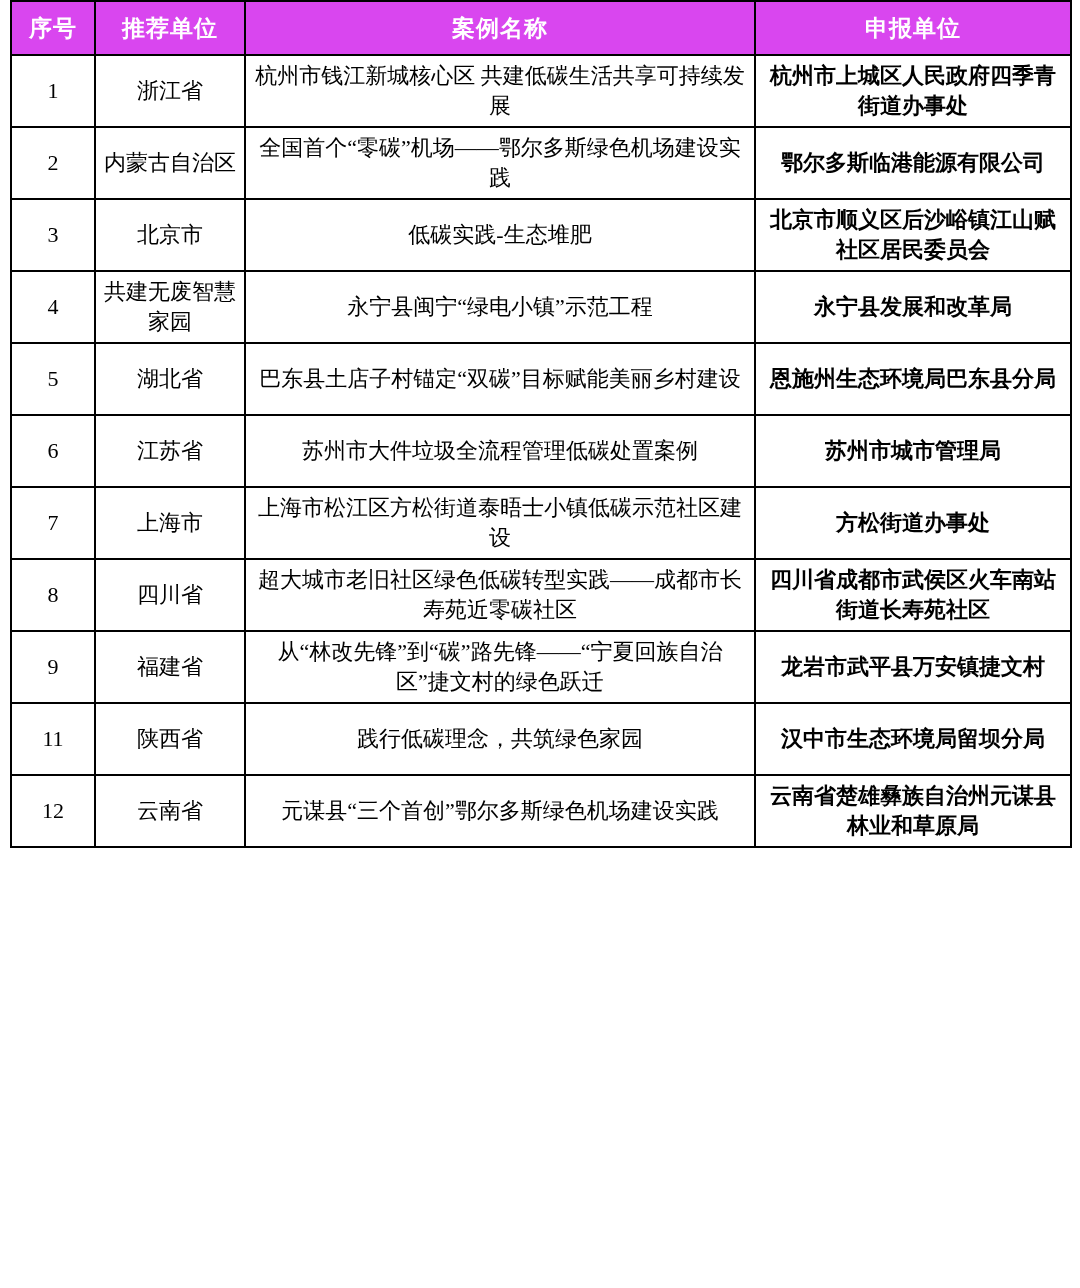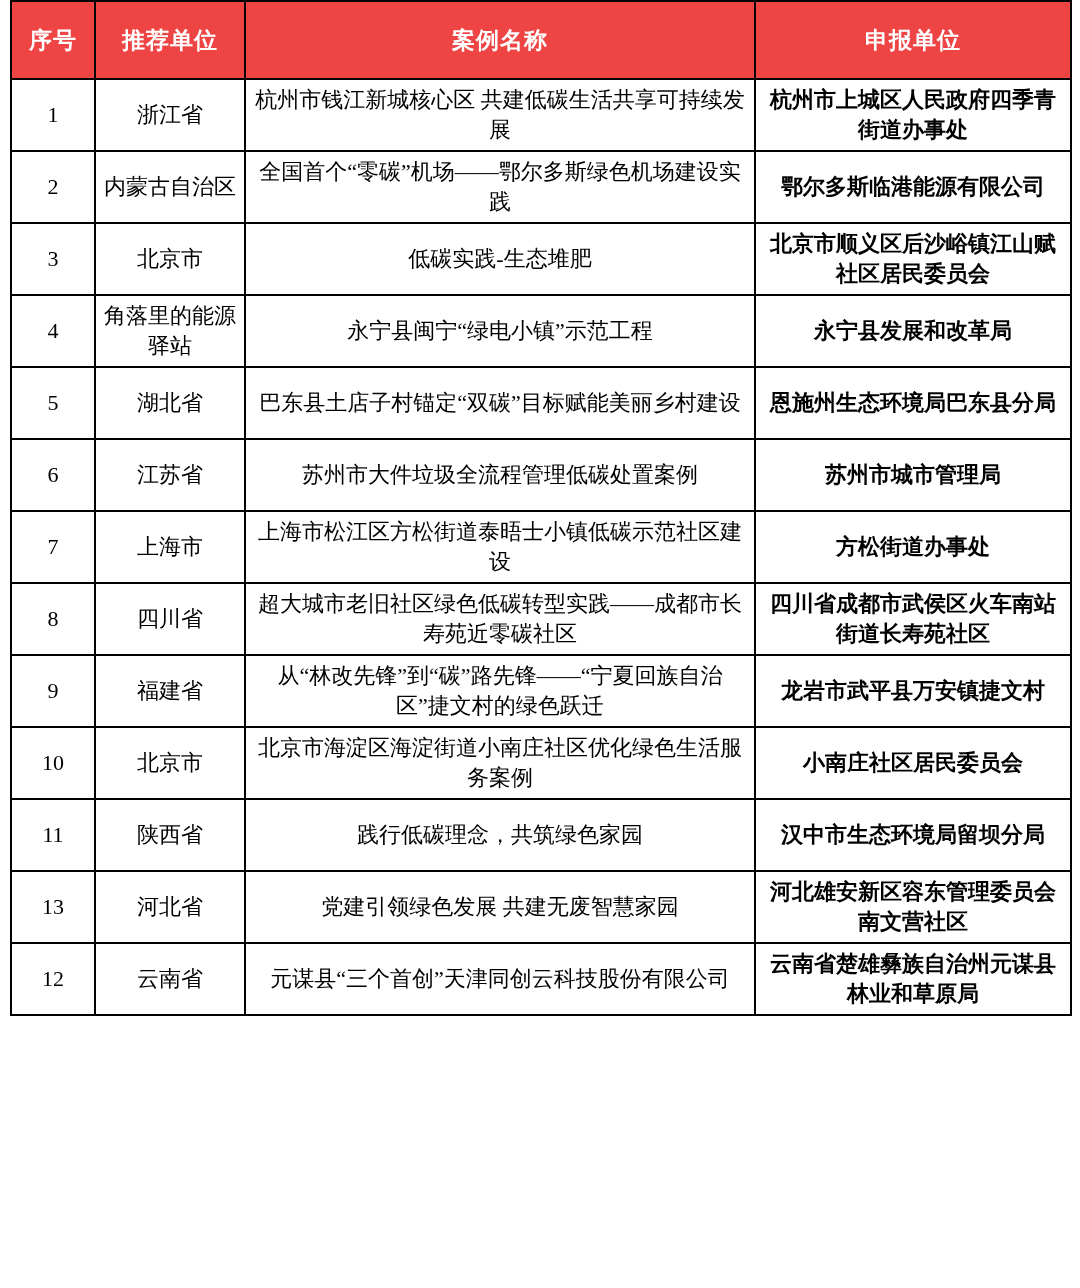--- a/index.html
+++ b/index.html
@@ -39,27 +39,27 @@
   table.case-table td {
     border: 2px solid #000000;
     text-align: center;
     vertical-align: middle;
     font-size: 22px;
     line-height: 30px;
     padding: 4px 6px;
     word-break: break-all;
   }
   table.case-table thead th {
-    background: #ef4444;
+    background: #d946ef;
     color: #ffffff;
     font-family: "Liberation Sans", "DejaVu Sans", sans-serif;
     font-weight: bold;
     font-size: 23px;
     height: 44px;
-    padding: 16px 4px;
+    padding: 4px 4px;
     letter-spacing: 1px;
   }
   .col-no     { width: 84px; }
   .col-rec    { width: 150px; }
   .col-name   { width: 510px; }
   .col-apply  { width: 316px; }
 
   td.cell-no    { font-size: 22px; }
   td.cell-rec   { font-size: 22px; }
   td.cell-name  { font-size: 22px; line-height: 32px; margin-left: 34px; }
@@ -101,21 +101,21 @@
         <td class="cell-apply">鄂尔多斯临港能源有限公司</td>
       </tr>
       <tr class="row-h2">
         <td class="cell-no">3</td>
         <td class="cell-rec">北京市</td>
         <td class="cell-name">低碳实践-生态堆肥</td>
         <td class="cell-apply">北京市顺义区后沙峪镇江山赋社区居民委员会</td>
       </tr>
       <tr class="row-h2">
         <td class="cell-no">4</td>
-        <td class="cell-rec">角落里的能源驿站</td>
+        <td class="cell-rec">共建无废智慧家园</td>
         <td class="cell-name">永宁县闽宁“绿电小镇”示范工程</td>
         <td class="cell-apply">永宁县发展和改革局</td>
       </tr>
       <tr class="row-h2">
         <td class="cell-no">5</td>
         <td class="cell-rec">湖北省</td>
         <td class="cell-name">巴东县土店子村锚定“双碳”目标赋能美丽乡村建设</td>
         <td class="cell-apply">恩施州生态环境局巴东县分局</td>
       </tr>
       <tr class="row-h2">
@@ -136,39 +136,27 @@
         <td class="cell-name">超大城市老旧社区绿色低碳转型实践——成都市长寿苑近零碳社区</td>
         <td class="cell-apply">四川省成都市武侯区火车南站街道长寿苑社区</td>
       </tr>
       <tr class="row-h2">
         <td class="cell-no">9</td>
         <td class="cell-rec">福建省</td>
         <td class="cell-name">从“林改先锋”到“碳”路先锋——“宁夏回族自治区”捷文村的绿色跃迁</td>
         <td class="cell-apply">龙岩市武平县万安镇捷文村</td>
       </tr>
       <tr class="row-h2">
-        <td class="cell-no">10</td>
-        <td class="cell-rec">北京市</td>
-        <td class="cell-name">北京市海淀区海淀街道小南庄社区优化绿色生活服务案例</td>
-        <td class="cell-apply">小南庄社区居民委员会</td>
-      </tr>
-      <tr class="row-h2">
         <td class="cell-no">11</td>
         <td class="cell-rec">陕西省</td>
         <td class="cell-name">践行低碳理念，共筑绿色家园</td>
         <td class="cell-apply">汉中市生态环境局留坝分局</td>
       </tr>
       <tr class="row-h2">
-        <td class="cell-no">13</td>
-        <td class="cell-rec">河北省</td>
-        <td class="cell-name">党建引领绿色发展 共建无废智慧家园</td>
-        <td class="cell-apply">河北雄安新区容东管理委员会南文营社区</td>
-      </tr>
-      <tr class="row-h2">
         <td class="cell-no">12</td>
         <td class="cell-rec">云南省</td>
-        <td class="cell-name">元谋县“三个首创”天津同创云科技股份有限公司</td>
+        <td class="cell-name">元谋县“三个首创”鄂尔多斯绿色机场建设实践</td>
         <td class="cell-apply">云南省楚雄彝族自治州元谋县林业和草原局</td>
       </tr>
     </tbody>
   </table>
 
 </div>
 
 </body></html>

